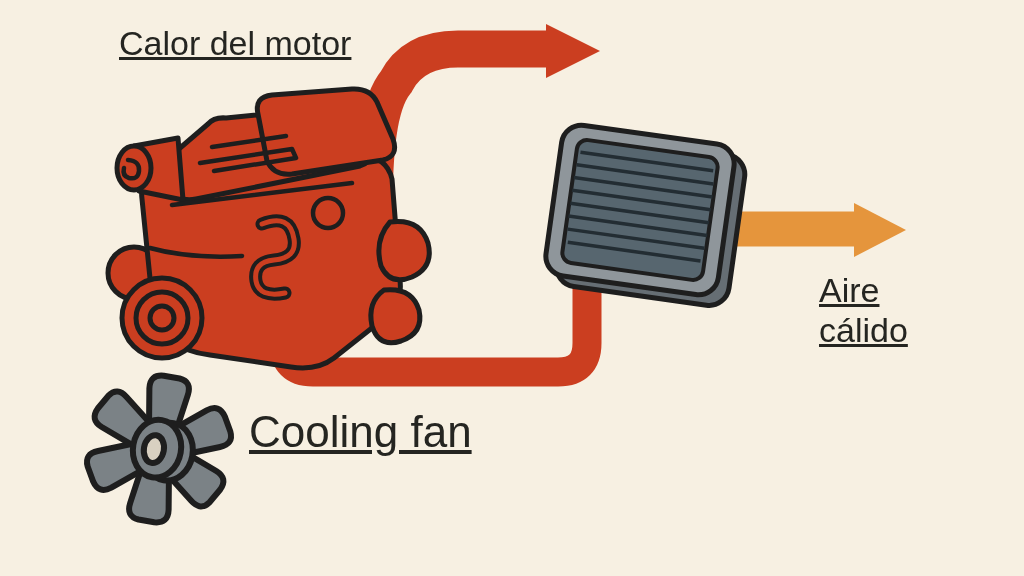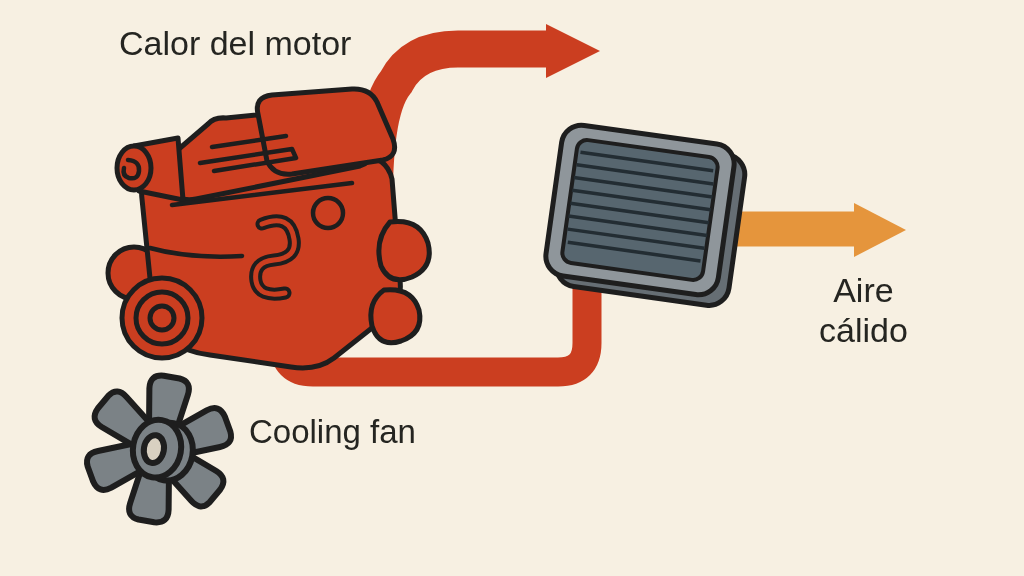--- a/index.html
+++ b/index.html
@@ -5,26 +5,26 @@
   html,body{margin:0;padding:0;}
   body{
     width:1024px;height:576px;overflow:hidden;
     font-family:"Liberation Sans", sans-serif;
     background:var(--background,#F7F0E2);
   }
   .stage{position:relative;width:1024px;height:576px;background:var(--background,#F7F0E2);}
   .stage svg{position:absolute;left:0;top:0;display:block;}
   .label{
     position:absolute;color:var(--text,#252521);
-    font-size:34px;line-height:42px;white-space:pre-line;letter-spacing:0;
+    font-size:34px;line-height:42px;white-space:pre-line;letter-spacing:0;text-decoration:underline;
   }
   .label--engine-heat{left:119px;top:22px;}
   .label--radiator{left:621px;top:20px;line-height:43px;}
-  .label--warm-air{left:819px;top:270px;line-height:40px;text-align:center;}
-  .label--cooling-fan{left:249px;top:411px;font-size:33px;}
+  .label--warm-air{left:819px;top:270px;line-height:40px;}
+  .label--cooling-fan{left:249px;top:411px;font-size:44px;}
 
   
   .red-shape{fill:var(--flow-red,#CB3E20);stroke:var(--ink,#1E1E1E);stroke-width:5;stroke-linejoin:round;}
   .flow-band{fill:none;stroke:var(--flow-red,#CB3E20);stroke-width:37;}
   .pipe-band{fill:none;stroke:var(--flow-red,#CB3E20);stroke-width:29;}
   .flow-head{fill:var(--flow-red,#CB3E20);}
   .warm-band{fill:none;stroke:var(--warm-orange,#E5953C);stroke-width:35;}
   .warm-head{fill:var(--warm-orange,#E5953C);}
   .ink-line{fill:none;stroke:var(--ink,#1E1E1E);stroke-width:4.5;stroke-linecap:round;stroke-linejoin:round;}
   .tube-outline{fill:none;stroke:var(--ink,#1E1E1E);stroke-width:13;stroke-linecap:round;stroke-linejoin:round;}

